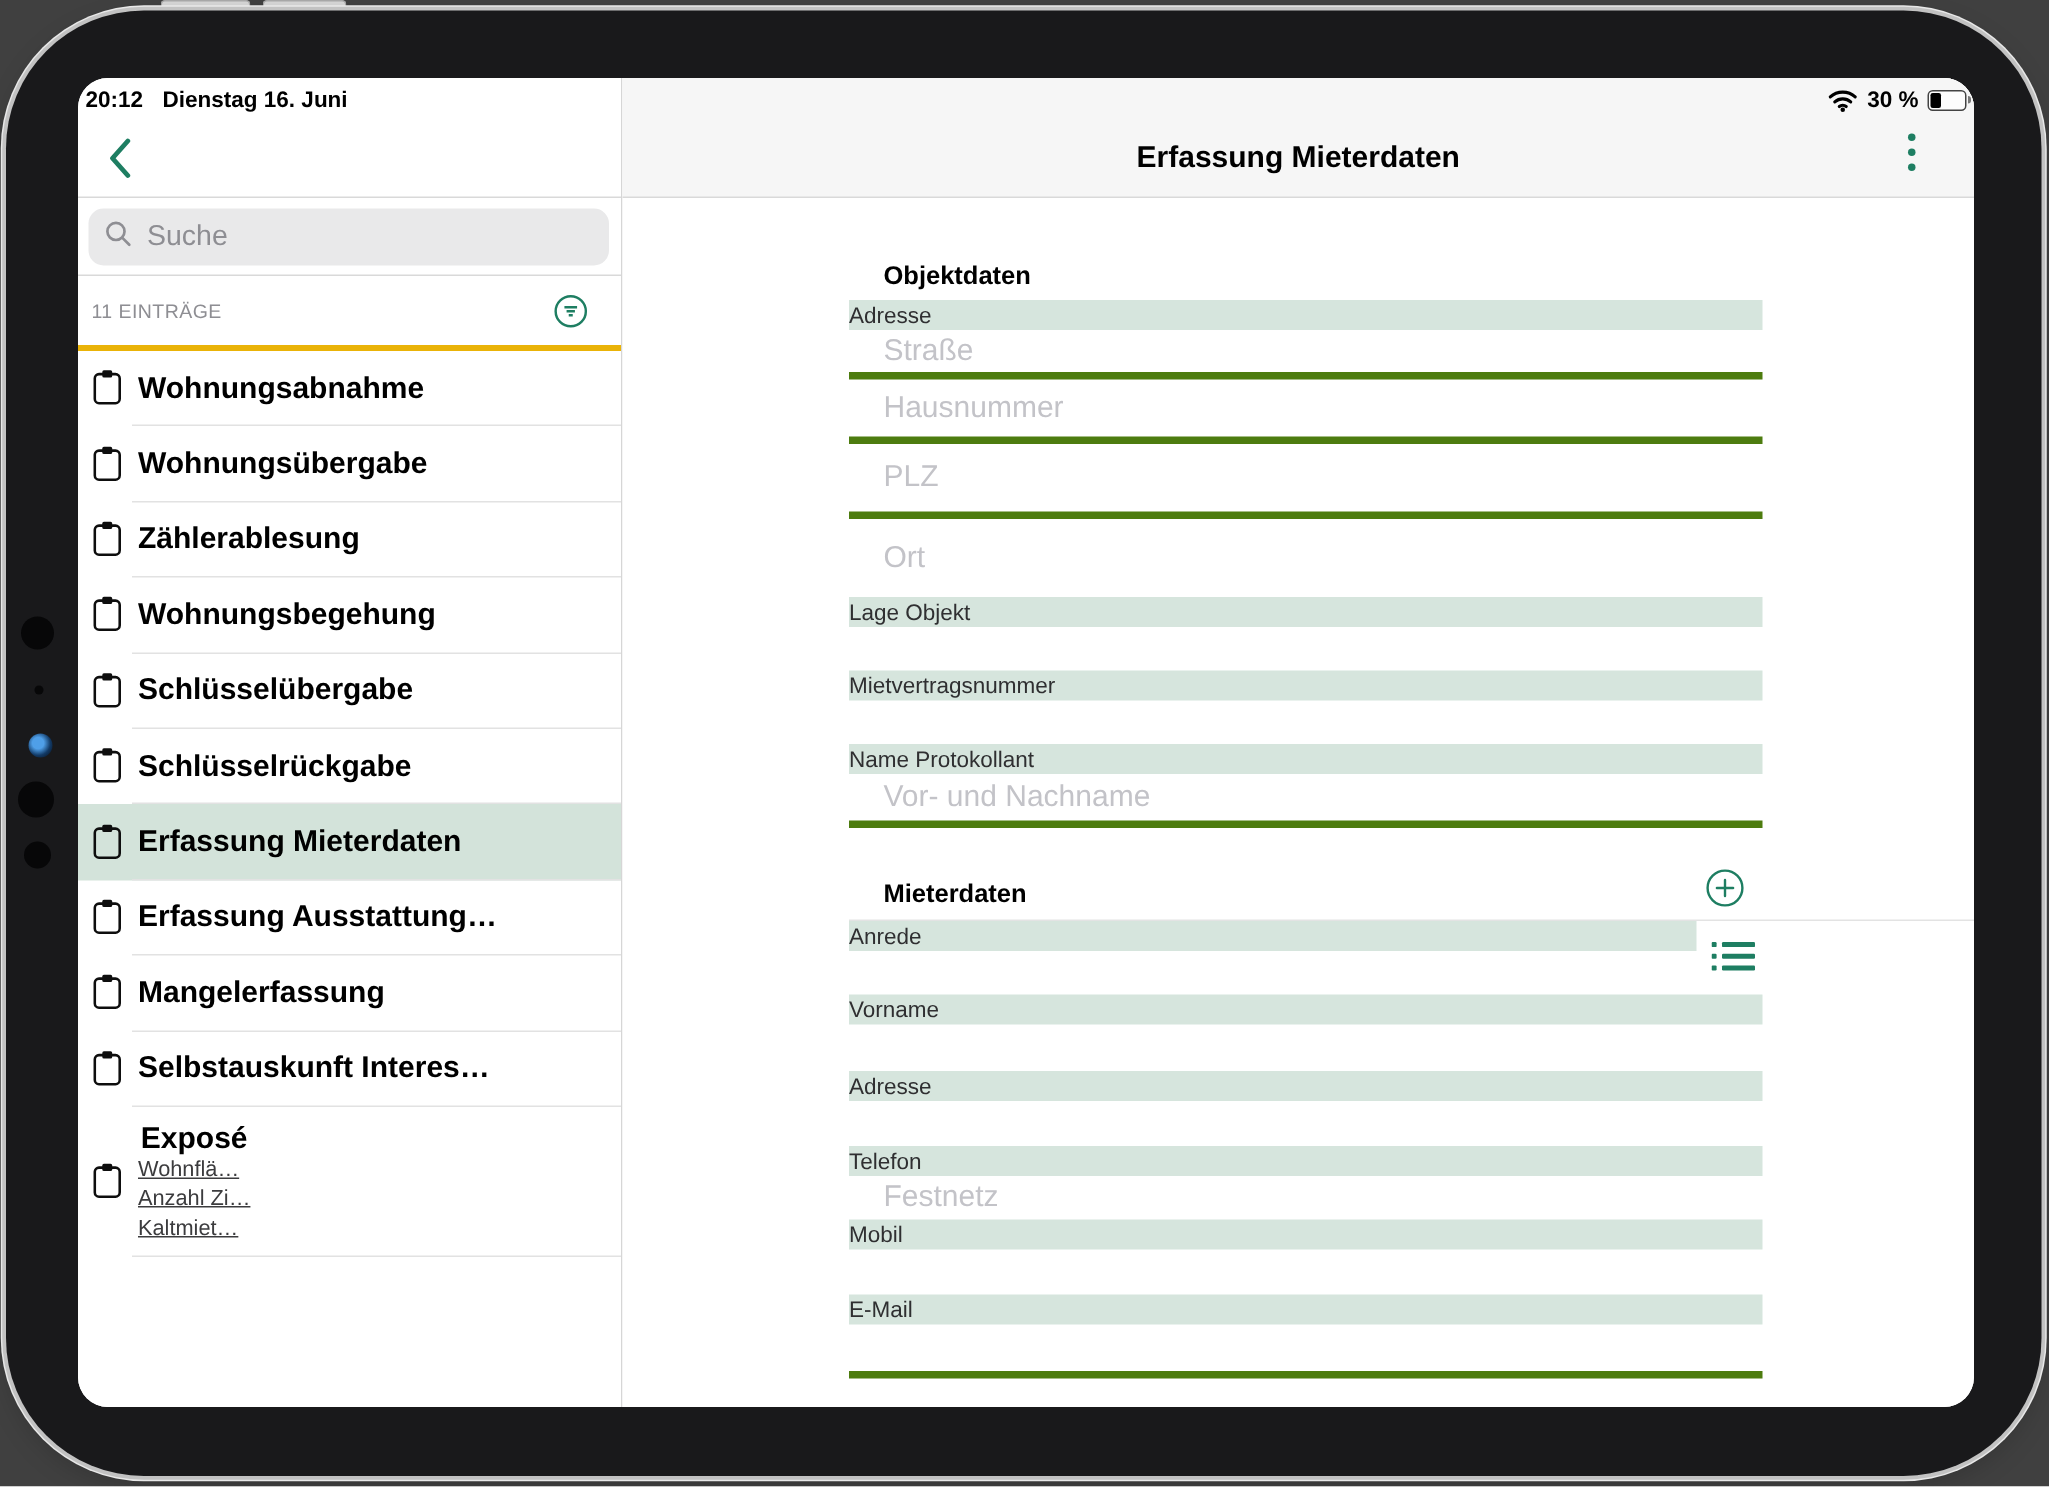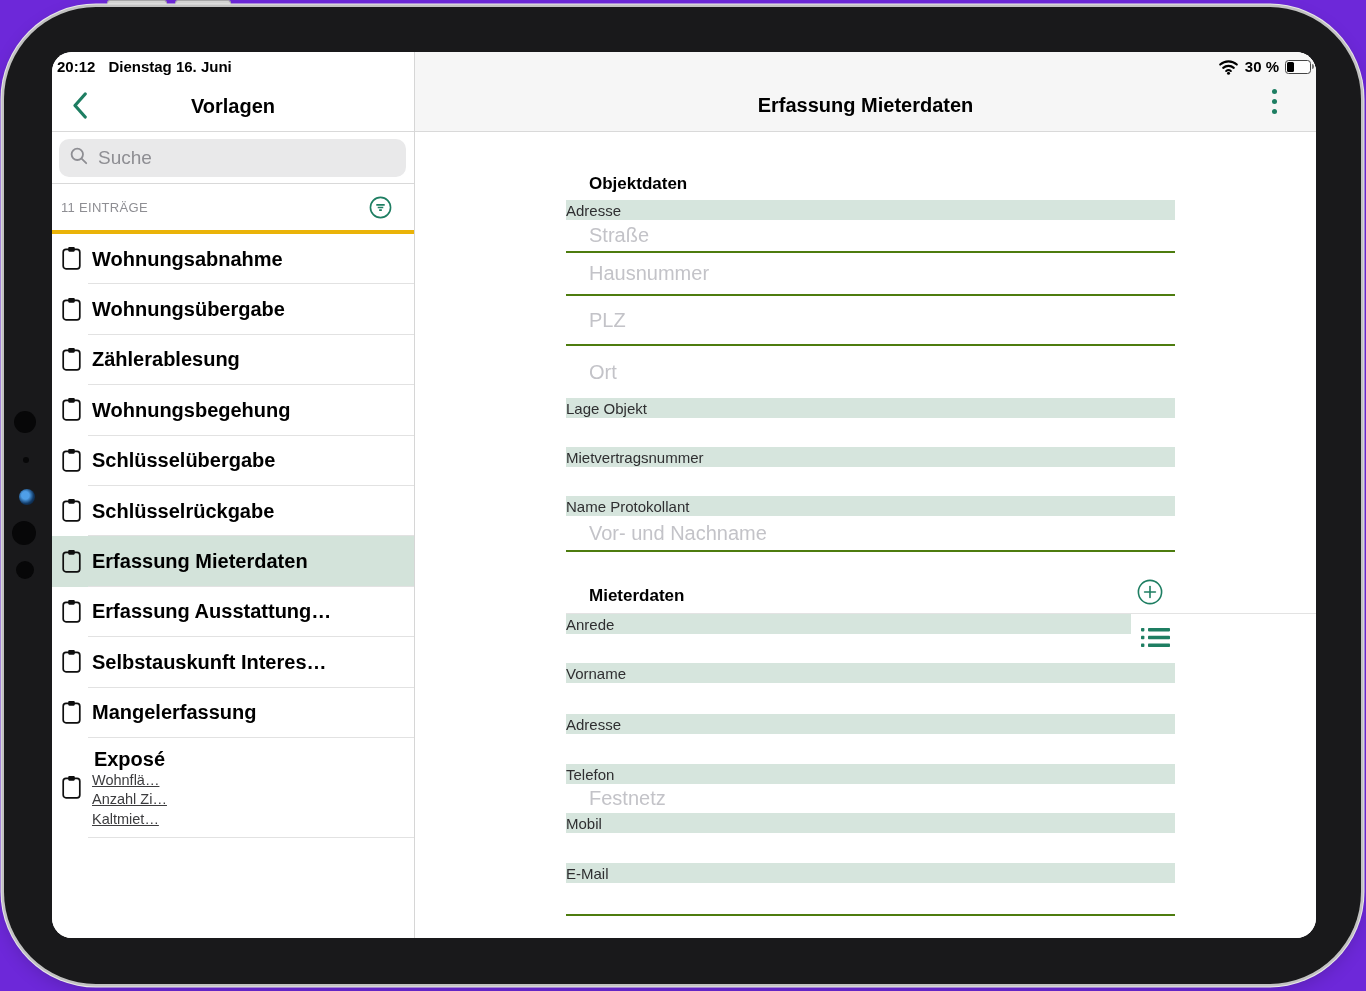--- a/index.html
+++ b/index.html
@@ -1,19 +1,19 @@
 <!DOCTYPE html>
 <html><head>
 <meta charset="utf-8">
 <style>
   html,body{margin:0;padding:0;background:#ffffff;width:1366px;height:991px;
     font-family:"Liberation Sans",sans-serif;-webkit-font-smoothing:antialiased;overflow:hidden;}
 
   
-  .stage{position:relative;width:1366px;height:991px;background:#6d28d9;}
+  .stage{position:relative;width:1366px;height:991px;background:#404040;}
   .top-btn{position:absolute;top:0;height:9px;background:#d7d7d7;border:1px solid #a9a9a9;border-bottom:none;border-radius:3px 3px 0 0;}
   .top-btn.b1{left:107px;width:58px;}
   .top-btn.b2{left:175px;width:54px;}
   .device{position:absolute;left:4px;top:7px;width:1357px;height:977px;background:#19191b;
     border-radius:92px;box-shadow:0 0 0 2.5px #c2c2c2,0 0 0 3.5px #e8e8e8,0 6px 18px rgba(0,0,0,.18);}
   .cam-dot{position:absolute;border-radius:50%;background:#070708;}
   .lens{position:absolute;border-radius:50%;background:radial-gradient(circle at 40% 40%,#4f9fe8 0 28%,#123a66 60%,#05070c 100%);}
 
   
   .screen{position:absolute;left:52px;top:52px;width:1264px;height:886px;background:#fff;
@@ -57,21 +57,21 @@
   .pct{margin-left:6px;}
   .main-title{position:absolute;left:0;right:0;bottom:14px;text-align:center;font-size:20px;font-weight:700;color:#000;}
   .menu-dots{position:absolute;right:37px;bottom:15px;display:flex;flex-direction:column;gap:4.5px;cursor:pointer;padding:2px;}
   .menu-dots i{width:5.5px;height:5.5px;border-radius:50%;background:#1e7e62;}
 
   .content{flex:1;padding:0 141px 0 151px;position:relative;}
   .section-heading{font-size:17px;font-weight:700;color:#000;line-height:20px;margin-left:23px;}
   .h-obj{margin-top:42px;}
   .bar{height:20px;background:#d6e5dd;display:flex;align-items:center;font-size:15px;color:#2f2f31;box-sizing:border-box;}
   .ph-row{display:flex;align-items:center;font-size:20px;color:#c3c3c8;padding-left:23px;box-sizing:border-box;}
-  .u{border-bottom:2px solid #4d7c0f;}
+  .u{border-bottom:5px solid #4d7c0f;}
   .mt6{margin-top:6px;}
   .h33{height:33px;} .h43{height:43px;} .h50{height:50px;} .h52{height:52px;} .h36{height:36px;} .h29{height:29px;} .h31{height:31px;}
   .mieter-head{position:relative;margin-top:34px;height:20px;}
   .plus-btn{position:absolute;right:12px;top:-7px;cursor:pointer;}
   .hairline-full{height:1px;background:#e3e3e3;margin:7px -141px 0 0;}
   .anrede-wrap{position:relative;}
   .bar.narrow{width:565px;}
   .list-btn{position:absolute;right:5px;top:13px;cursor:pointer;}
 </style>
 </head>
@@ -96,21 +96,20 @@
         <div class="status-left">
           <span>20:12</span><span class="date">Dienstag 16. Juni</span>
         </div>
         <div class="back-btn">
           <span>
             <svg width="16" height="27" viewBox="0 0 16 27">
                 <path d="M13.2 2 L3 13.5 L13.2 25" fill="none" stroke="#1e7e62" stroke-width="3.2" stroke-linecap="round" stroke-linejoin="round"></path>
               </svg>
           </span>
         </div>
-        <div class="side-title">Vorlagen</div>
       </div>
 
       <div class="search-row">
         <div class="search-pill">
           <span>
             <svg width="18" height="18" viewBox="0 0 18 18">
                 <circle cx="7.3" cy="7.3" r="5.7" fill="none" stroke="#8e8e93" stroke-width="1.8"></circle>
                 <line x1="11.6" y1="11.6" x2="16.2" y2="16.2" stroke="#8e8e93" stroke-width="1.8" stroke-linecap="round"></line>
               </svg>
           </span>
@@ -203,30 +202,30 @@
             </span>
           <span class="row-label">Erfassung Ausstattung…</span>
         </div>
         <div class="row">
           <span class="clip">
               <svg width="19" height="24" viewBox="0 0 19 24">
                 <rect x="1.2" y="3.4" width="16.6" height="19.4" rx="2.8" fill="none" stroke="#0e0e0e" stroke-width="1.7"></rect>
                 <rect x="6.2" y="0.9" width="6.6" height="4.8" rx="1.1" fill="#0e0e0e"></rect>
               </svg>
             </span>
+          <span class="row-label">Mangelerfassung</span>
+        </div>
+        <div class="row">
+          <span class="clip">
+              <svg width="19" height="24" viewBox="0 0 19 24">
+                <rect x="1.2" y="3.4" width="16.6" height="19.4" rx="2.8" fill="none" stroke="#0e0e0e" stroke-width="1.7"></rect>
+                <rect x="6.2" y="0.9" width="6.6" height="4.8" rx="1.1" fill="#0e0e0e"></rect>
+              </svg>
+            </span>
           <span class="row-label">Selbstauskunft Interes…</span>
-        </div>
-        <div class="row">
-          <span class="clip">
-              <svg width="19" height="24" viewBox="0 0 19 24">
-                <rect x="1.2" y="3.4" width="16.6" height="19.4" rx="2.8" fill="none" stroke="#0e0e0e" stroke-width="1.7"></rect>
-                <rect x="6.2" y="0.9" width="6.6" height="4.8" rx="1.1" fill="#0e0e0e"></rect>
-              </svg>
-            </span>
-          <span class="row-label">Mangelerfassung</span>
         </div>
         <div class="row expose">
           <span class="clip">
               <svg width="19" height="24" viewBox="0 0 19 24">
                 <rect x="1.2" y="3.4" width="16.6" height="19.4" rx="2.8" fill="none" stroke="#0e0e0e" stroke-width="1.7"></rect>
                 <rect x="6.2" y="0.9" width="6.6" height="4.8" rx="1.1" fill="#0e0e0e"></rect>
               </svg>
             </span>
           <span class="expose-text">
             <div class="expose-title">Exposé</div>

